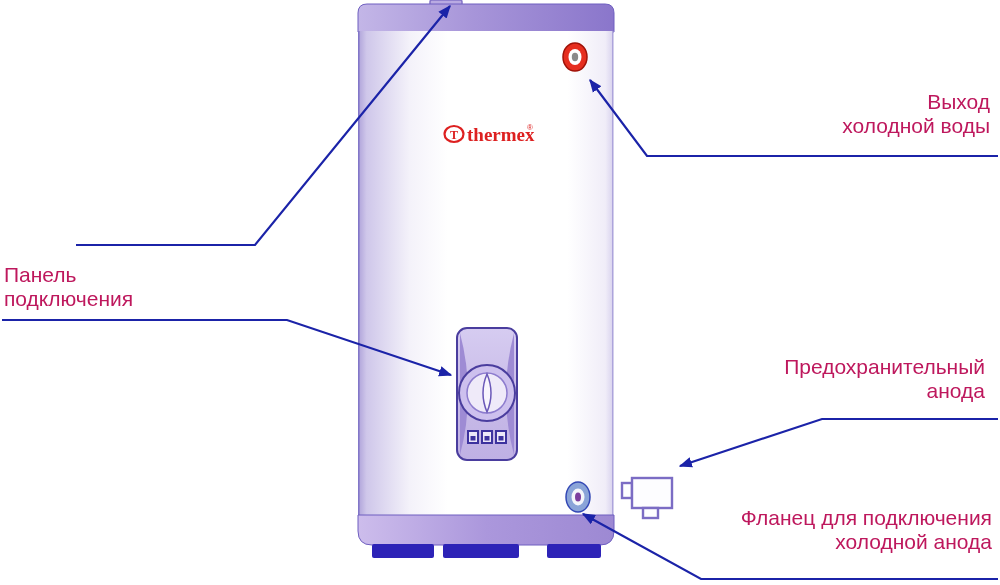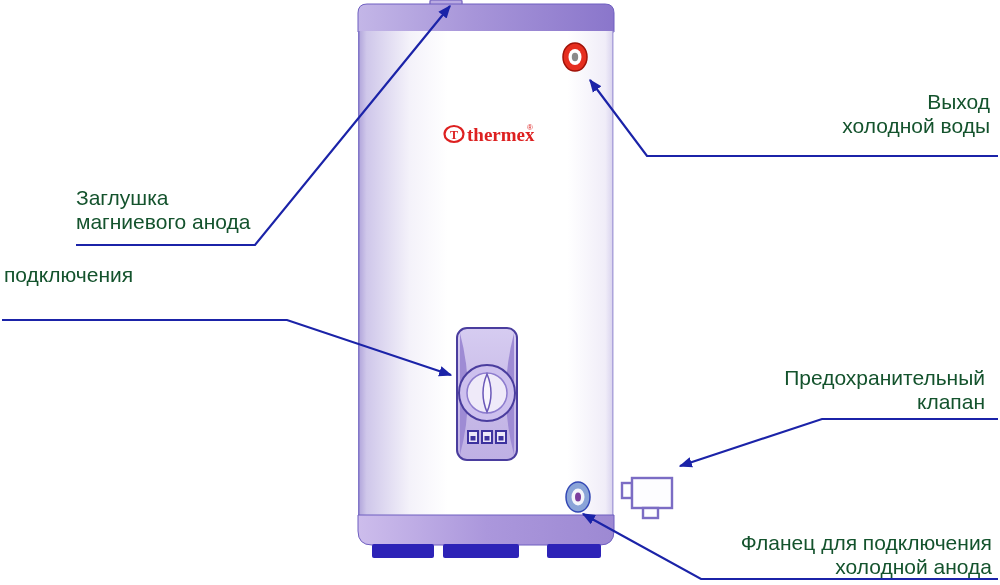--- a/index.html
+++ b/index.html
@@ -1,19 +1,19 @@
 <!DOCTYPE html>
 <html><head>
 <meta charset="utf-8">
 <style>
   html,body{margin:0;padding:0;background:#ffffff;}
   .stage{position:relative;width:1000px;height:585px;background:#ffffff;overflow:hidden;
          font-family:"Liberation Sans", sans-serif;}
   .stage svg{position:absolute;left:0;top:0;}
-  .lbl{position:absolute;color:#14532d;font-size:21px;line-height:23.5px;
+  .lbl{position:absolute;color:#be185d;font-size:21px;line-height:23.5px;
        font-family:"Liberation Sans", sans-serif;white-space:nowrap;}
   .lbl.right{text-align:right;}
   .logoText{font-family:"Liberation Serif", serif;font-weight:bold;}
 </style>
 </head>
 <body>
 
 <div class="stage">
 
   <svg width="1000" height="585" viewBox="0 0 1000 585">
@@ -107,37 +107,34 @@
 
     <g fill="none" stroke="#1b23a8" stroke-width="2.2">
       <polyline points="76,245 255,245 450,6" marker-end="url(#arrowHead)"></polyline>
       <polyline points="2,320 287,320 451,375" marker-end="url(#arrowHead)"></polyline>
       <polyline points="998,156 647,156 590,80" marker-end="url(#arrowHead)"></polyline>
       <polyline points="998,419 822,419 680,466" marker-end="url(#arrowHead)"></polyline>
       <polyline points="998,579 701,579 583,514" marker-end="url(#arrowHead)"></polyline>
     </g>
   </svg>
 
-  <div class="lbl" style="left:76px;top:186px;">
-    <div>Заглушка</div>
-    <div>магниевого анода</div>
-  </div>
 
   <div class="lbl" style="left:4px;top:263px;">
+    <div>Панель</div>
     <div>подключения</div>
   </div>
 
   <div class="lbl right" style="right:10px;top:90px;">
     <div>Выход</div>
     <div>холодной воды</div>
   </div>
 
-  <div class="lbl right" style="right:15px;top:355px;margin-top:11px;">
+  <div class="lbl right" style="right:15px;top:355px;">
     <div>Предохранительный</div>
-    <div>клапан</div>
+    <div>анода</div>
   </div>
 
-  <div class="lbl right" style="right:8px;top:531px;">
+  <div class="lbl right" style="right:8px;top:506px;">
     <div>Фланец для подключения</div>
     <div>холодной анода</div>
   </div>
 
 </div>
 
 </body></html>

